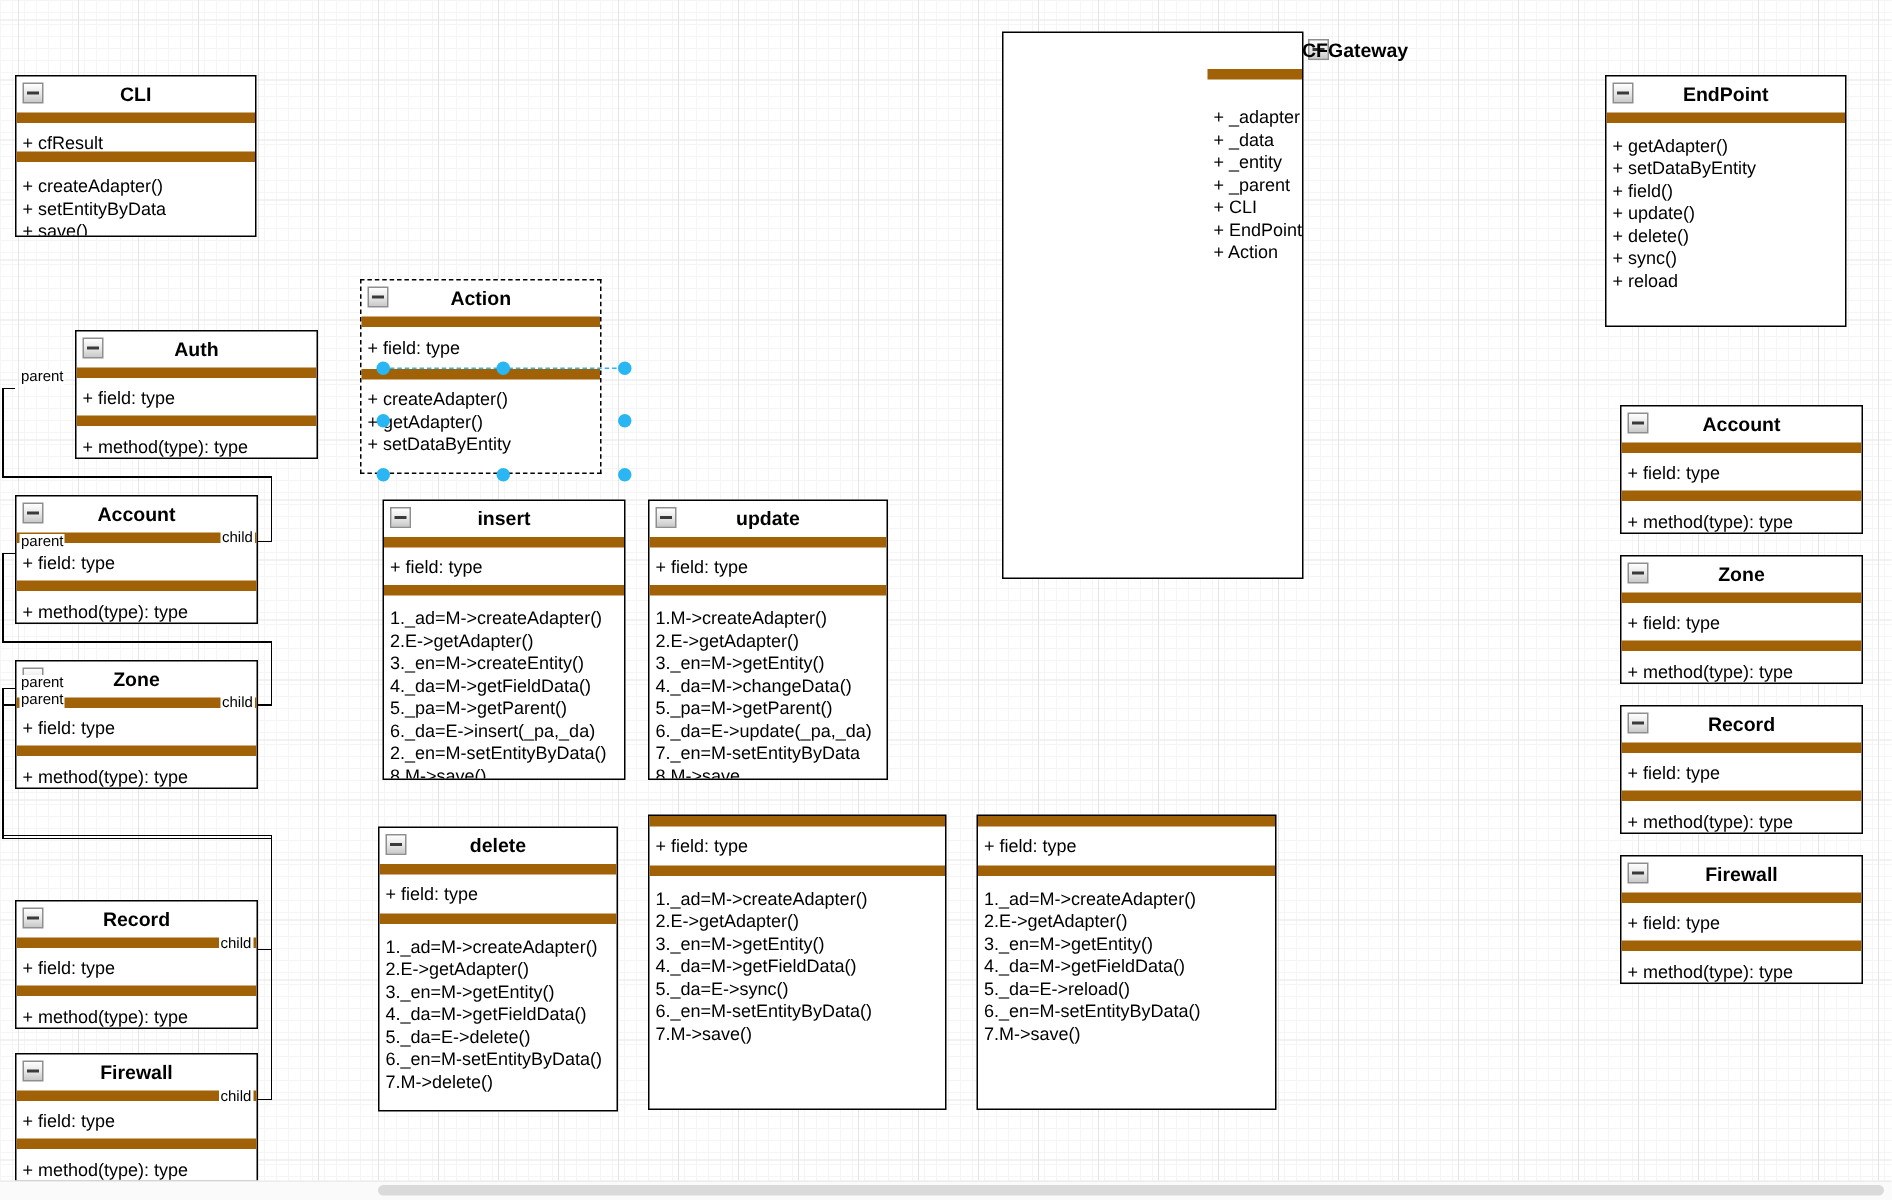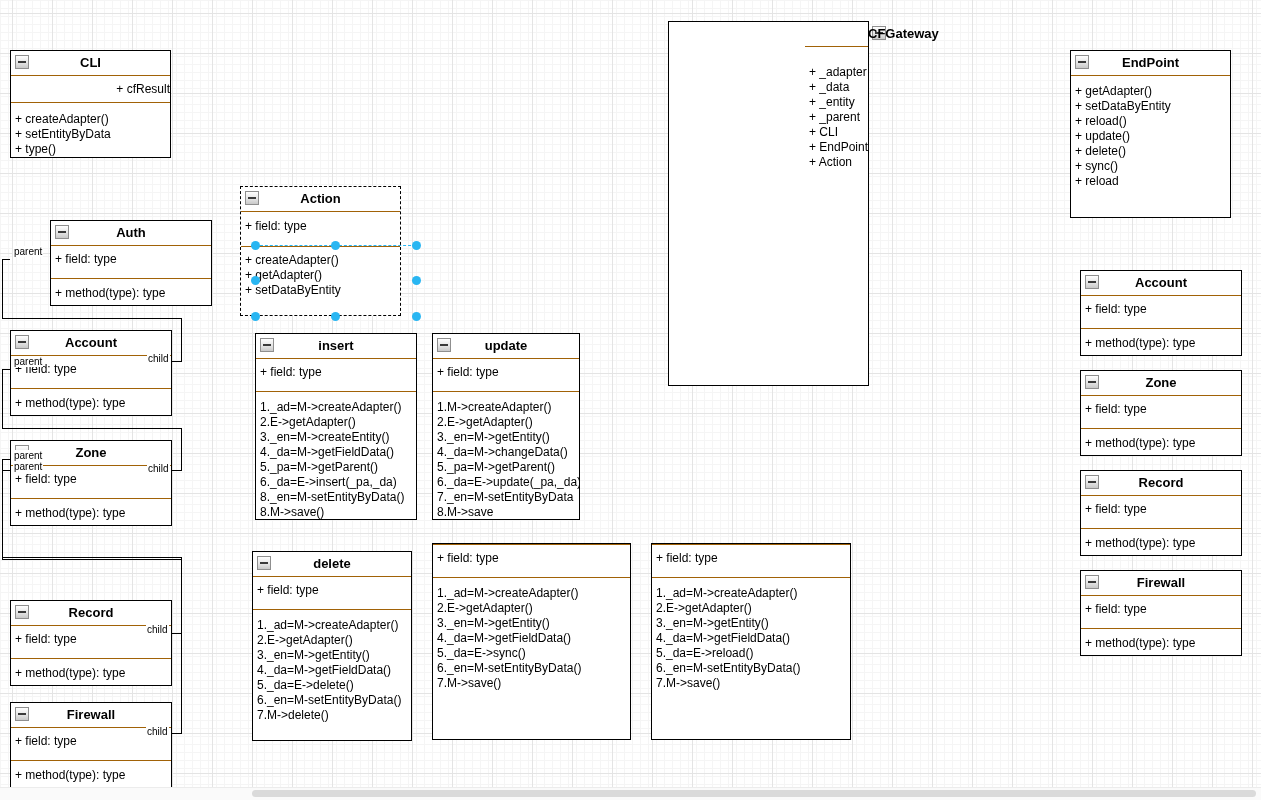--- a/index.html
+++ b/index.html
@@ -16,48 +16,48 @@
   .uml-class{position:absolute;box-sizing:border-box;background:#fff;
     border:1px solid #000;display:flex;flex-direction:column;}
   .uml-class.dashed{border-style:dashed;}
   .class-header{position:relative;height:24px;flex:0 0 24px;}
   .class-title{position:absolute;left:0;right:0;top:4px;text-align:center;
     font-size:13px;font-weight:bold;color:#000;white-space:pre;}
   .collapse-icon{position:absolute;left:4px;top:4px;width:14px;height:14px;
     box-sizing:border-box;border:1px solid #8f8f8f;
     background:linear-gradient(180deg,#fefefe 0%,#e6e6e6 55%,#c9c9c9 100%);}
   .collapse-icon::after{content:"";position:absolute;left:2px;top:5px;width:8px;height:2px;background:#3a3a3a;}
-  .compartment{box-sizing:border-box;border-top:1px solid #a16207;overflow:hidden;}
+  .compartment{box-sizing:border-box;border-top:7px solid #a16207;overflow:hidden;}
   .compartment.grow{flex:1 1 auto;}
   .member{font-size:12px;line-height:15px;color:#000;padding-left:4px;white-space:pre;}
   #edges{position:absolute;left:0;top:0;pointer-events:none;}
   .edge-label{position:absolute;font-size:10px;line-height:11px;color:#000;
     background:#ffffff;white-space:pre;padding:0 1px;}
   .selection-rect{position:absolute;box-sizing:border-box;pointer-events:none;}
   .sel-handle{position:absolute;width:9px;height:9px;border-radius:50%;}
   #hscroll-track{position:absolute;left:0;bottom:0;width:1261px;height:12px;
     background:#fafafa;border-top:1px solid #ececec;}
   #hscroll-thumb{position:absolute;top:2px;height:7px;border-radius:4px;background:#dadada;}
 </style>
 </head>
 <body>
 
 <div id="canvas">
     <div class="uml-class" style="left: 10px; top: 50px; width: 161px; height: 108px;">
       <div class="class-header">
         <div class="collapse-icon"></div>
         <div class="class-title">CLI</div>
       </div>
-      <div class="compartment" style="height: 27px; padding-top: 6px; text-align: right;">
+      <div class="compartment" style="height: 27px; padding-top: 6px;">
         <div class="member">+ cfResult</div>
       </div>
       <div class="compartment grow" style="padding-top: 9px;">
         <div class="member">+ createAdapter()</div>
         <div class="member">+ setEntityByData</div>
-        <div class="member">+ type()</div>
+        <div class="member">+ save()</div>
       </div>
     </div>
     <div class="uml-class" style="left: 10px; top: 220px; width: 162px; height: 86px; margin-left: 40px;">
       <div class="class-header">
         <div class="collapse-icon"></div>
         <div class="class-title">Auth</div>
       </div>
       <div class="compartment" style="height: 33px; padding-top: 6px;">
         <div class="member">+ field: type</div>
       </div>
@@ -135,25 +135,25 @@
       <div class="compartment" style="height: 33px; padding-top: 6px;">
         <div class="member">+ field: type</div>
       </div>
       <div class="compartment grow" style="padding-top: 8px;">
         <div class="member">1._ad=M-&gt;createAdapter()</div>
         <div class="member">2.E-&gt;getAdapter()</div>
         <div class="member">3._en=M-&gt;createEntity()</div>
         <div class="member">4._da=M-&gt;getFieldData()</div>
         <div class="member">5._pa=M-&gt;getParent()</div>
         <div class="member">6._da=E-&gt;insert(_pa,_da)</div>
-        <div class="member">8._en=M-setEntityByData()</div>
+        <div class="member">2._en=M-setEntityByData()</div>
         <div class="member">8.M-&gt;save()</div>
       </div>
     </div>
-    <div class="uml-class" style="left: 432px; top: 333px; width: 148px; height: 187px; justify-content: flex-end;">
+    <div class="uml-class" style="left: 432px; top: 333px; width: 160px; height: 187px; justify-content: flex-end;">
       <div class="class-header">
         <div class="collapse-icon"></div>
         <div class="class-title">update</div>
       </div>
       <div class="compartment" style="height: 33px; padding-top: 6px;">
         <div class="member">+ field: type</div>
       </div>
       <div class="compartment grow" style="padding-top: 8px;">
         <div class="member">1.M-&gt;createAdapter()</div>
         <div class="member">2.E-&gt;getAdapter()</div>
@@ -227,21 +227,21 @@
       </div>
     </div>
     <div class="uml-class" style="left: 1070px; top: 50px; width: 161px; height: 168px;">
       <div class="class-header">
         <div class="collapse-icon"></div>
         <div class="class-title">EndPoint</div>
       </div>
       <div class="compartment grow" style="padding-top: 8px;">
         <div class="member">+ getAdapter()</div>
         <div class="member">+ setDataByEntity</div>
-        <div class="member">+ reload()</div>
+        <div class="member">+ field()</div>
         <div class="member">+ update()</div>
         <div class="member">+ delete()</div>
         <div class="member">+ sync()</div>
         <div class="member">+ reload</div>
       </div>
     </div>
     <div class="uml-class" style="left: 1080px; top: 270px; width: 162px; height: 86px;">
       <div class="class-header">
         <div class="collapse-icon"></div>
         <div class="class-title">Account</div>

